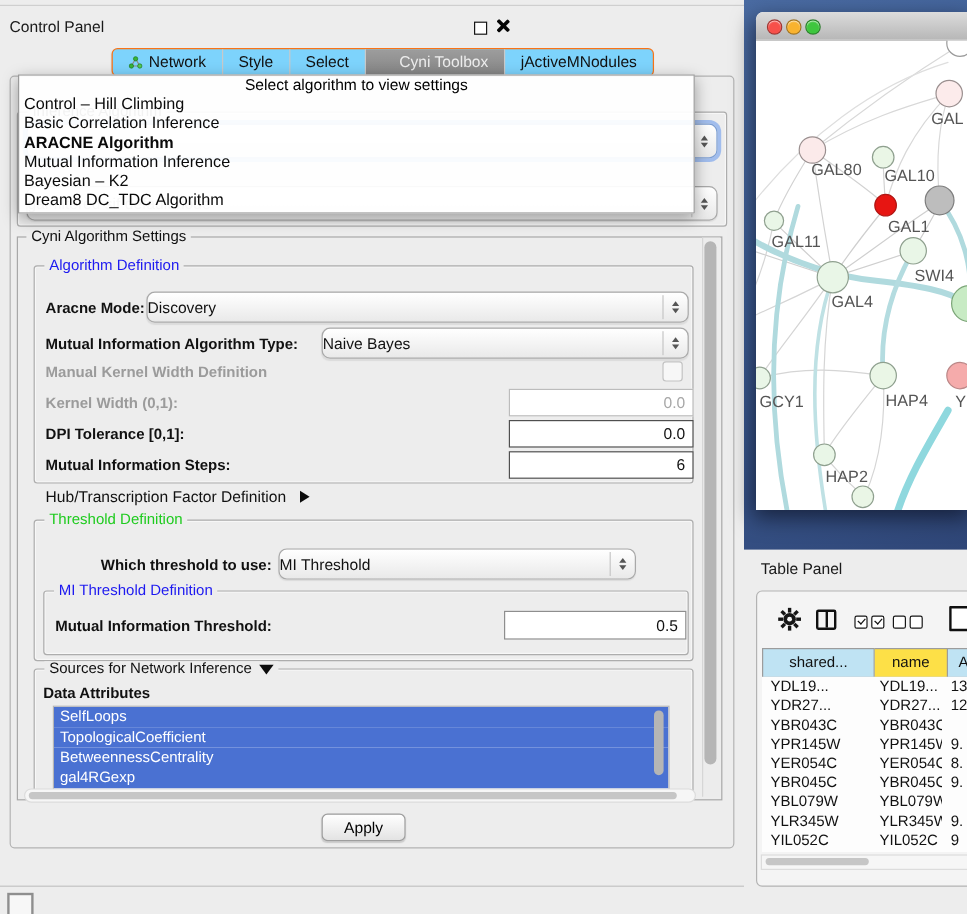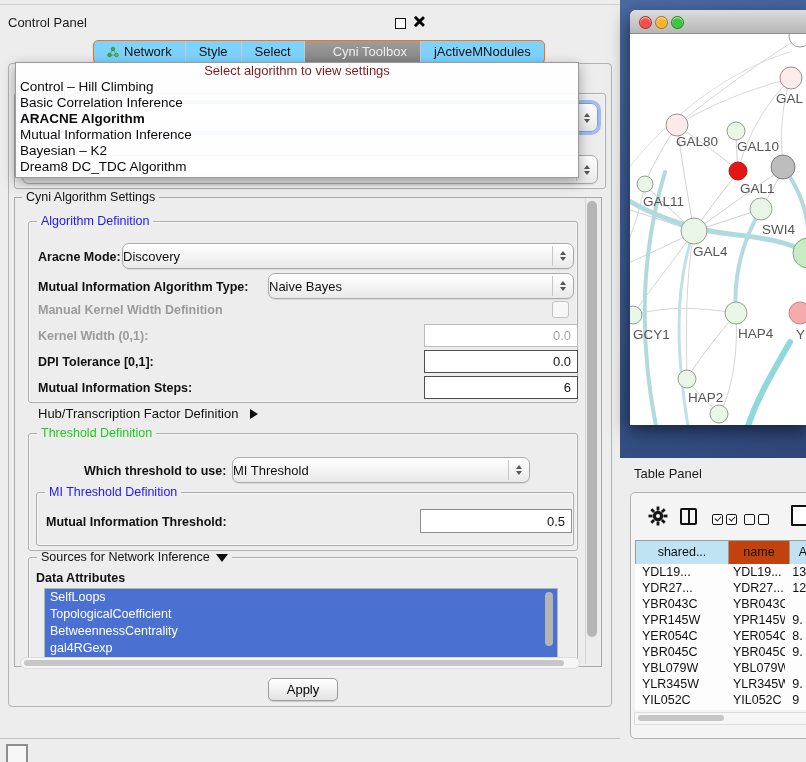--- a/index.html
+++ b/index.html
@@ -61,21 +61,21 @@
   .vthumb{background:#b5b5b5;border-radius:5px;}
   .hscroll{background:#f6f6f6;border:1px solid #dcdcdc;border-radius:6px;}
   .hthumb{background:#c6c6c6;border-radius:4px;}
 
   
   .settings-pane{left:14px;top:192px;width:586px;height:468px;border:1px solid #a8a8a8;background:#ededed;}
 
   
   .popup{left:15px;top:57px;width:562px;height:114px;background:rgba(255,255,255,.93);
          border:1px solid #9a9a9a;box-shadow:0 4px 12px rgba(0,0,0,.35);z-index:30;}
-  .popup-hint{height:16px;line-height:16px;text-align:center;font-size:13px;color:#7f1d1d;}
+  .popup-hint{height:16px;line-height:16px;text-align:center;font-size:13px;color:#000000;}
   .popup-item{height:16px;line-height:16px;font-size:13.5px;padding-left:4px;color:#0a0a0a;white-space:nowrap;}
   .popup-item.b{font-weight:bold;}
 
   .btn{border:1px solid #9e9e9e;border-radius:5px;background:linear-gradient(#ffffff,#e3e3e3);
        font-size:13px;display:flex;align-items:center;justify-content:center;box-shadow:0 1px 1px rgba(0,0,0,.15);}
 
   
   .desktop{left:620px;top:0;width:186px;height:458px;
            background:linear-gradient(150deg,#4a6ba2 0%,#3d5d95 45%,#2f4677 100%);}
   .net-window{left:630px;top:10px;width:180px;height:415px;border-radius:6px 0 0 0;
@@ -339,21 +339,21 @@
         <circle cx="10" cy="10" r="2" fill="#f4f4f4"></circle>
       </g>
     </svg>
     <span class="ticon col-icon" style="left:49px;top:15px;"></span>
     <span class="ticon" style="left:81px;top:18px;"><span class="cb on"></span><span class="cb on"></span></span>
     <span class="ticon" style="left:113px;top:18px;"><span class="cb"></span><span class="cb"></span></span>
     <span class="ticon doc-icon" style="left:160px;top:12px;"></span>
 
     <div class="ticon thead" style="left:4px;top:47px;" id="table-head">
         <div class="th" style="width: 92px; background: rgb(191, 227, 243);">shared...</div>
-        <div class="th" style="width: 60px; background: #c2410c;">name</div>
+        <div class="th" style="width: 60px; background: #fde047;">name</div>
         <div class="th" style="width: 26px; background: rgb(191, 227, 243);">A</div>
       </div>
     <div class="ticon" style="left:4px;top:71px;width:176px;height:146px;overflow:hidden;background:#fdfdfd;" id="table-body">
         <div class="trow">
           <div class="td" style="width: 85px;">YDL19...</div>
           <div class="td" style="width: 53px;">YDL19...</div>
           <div class="td" style="width: 19px;">13</div>
         </div>
         <div class="trow">
           <div class="td" style="width: 85px;">YDR27...</div>

